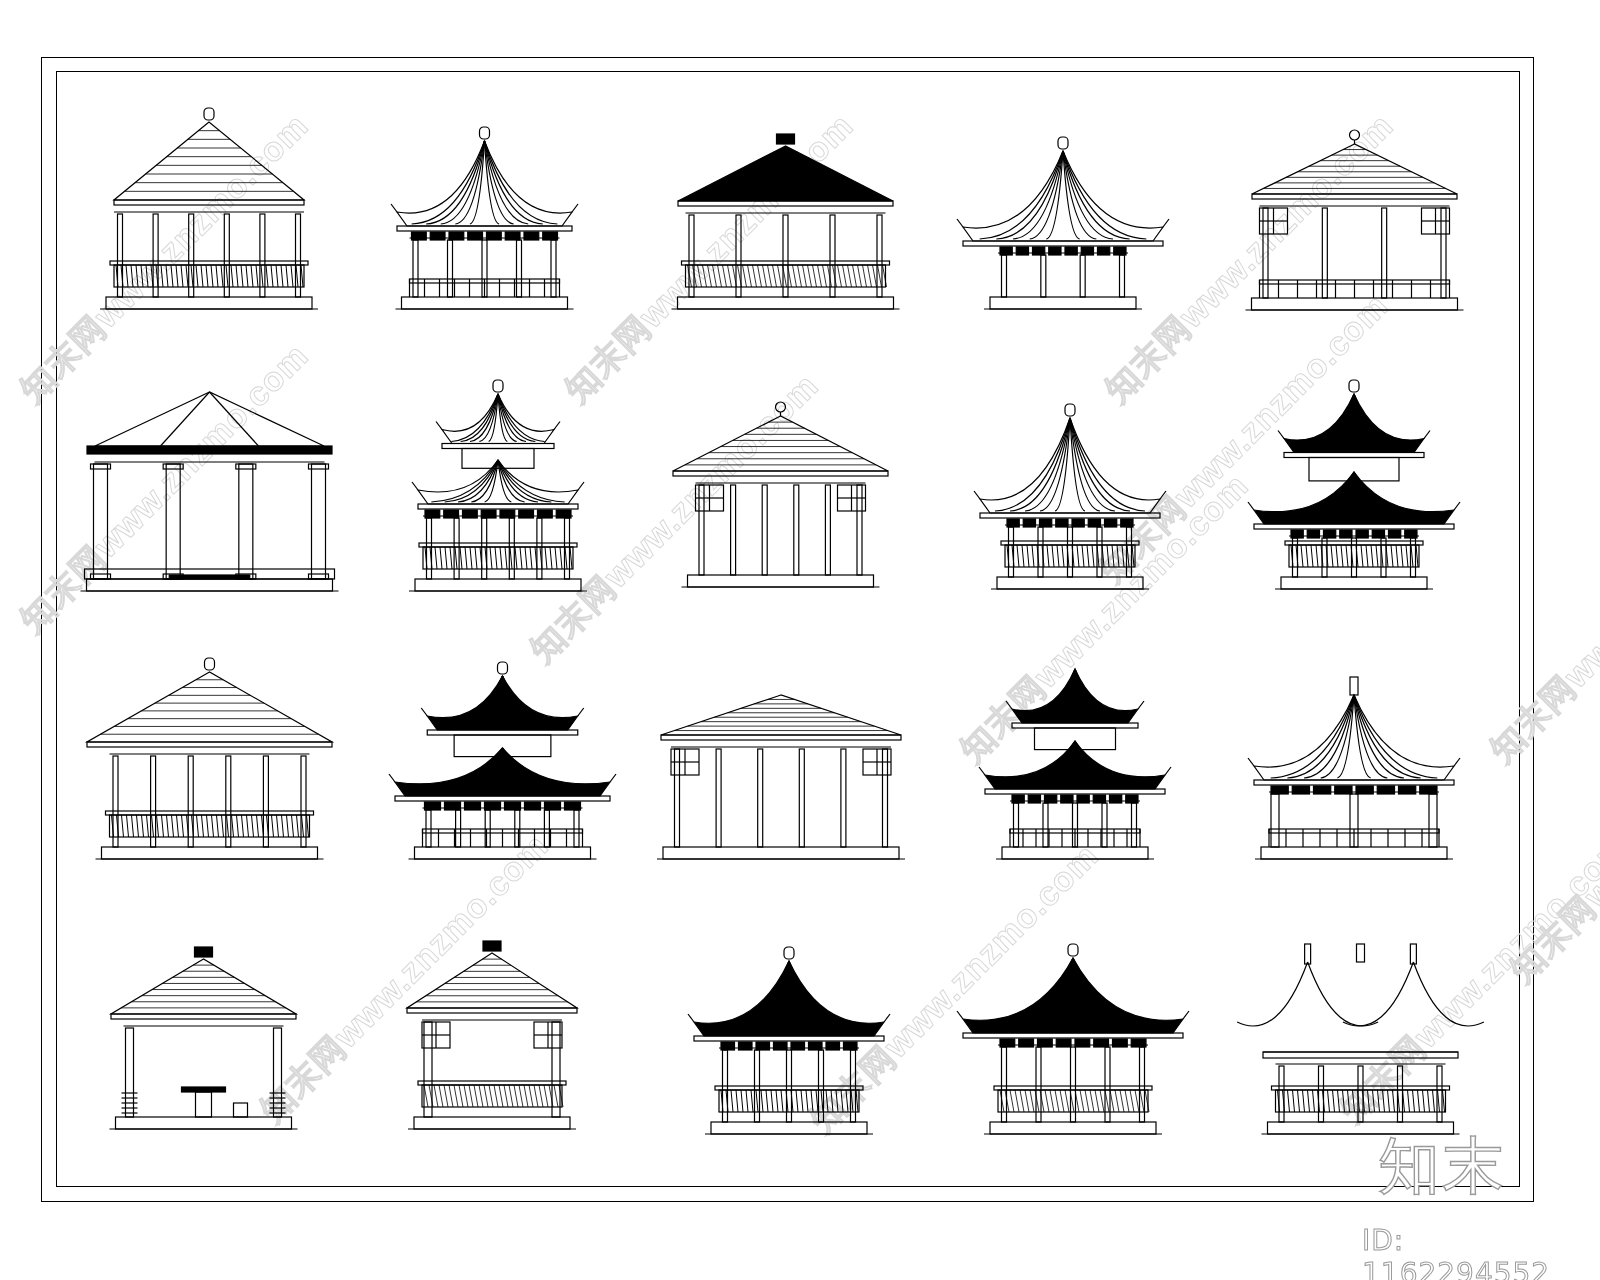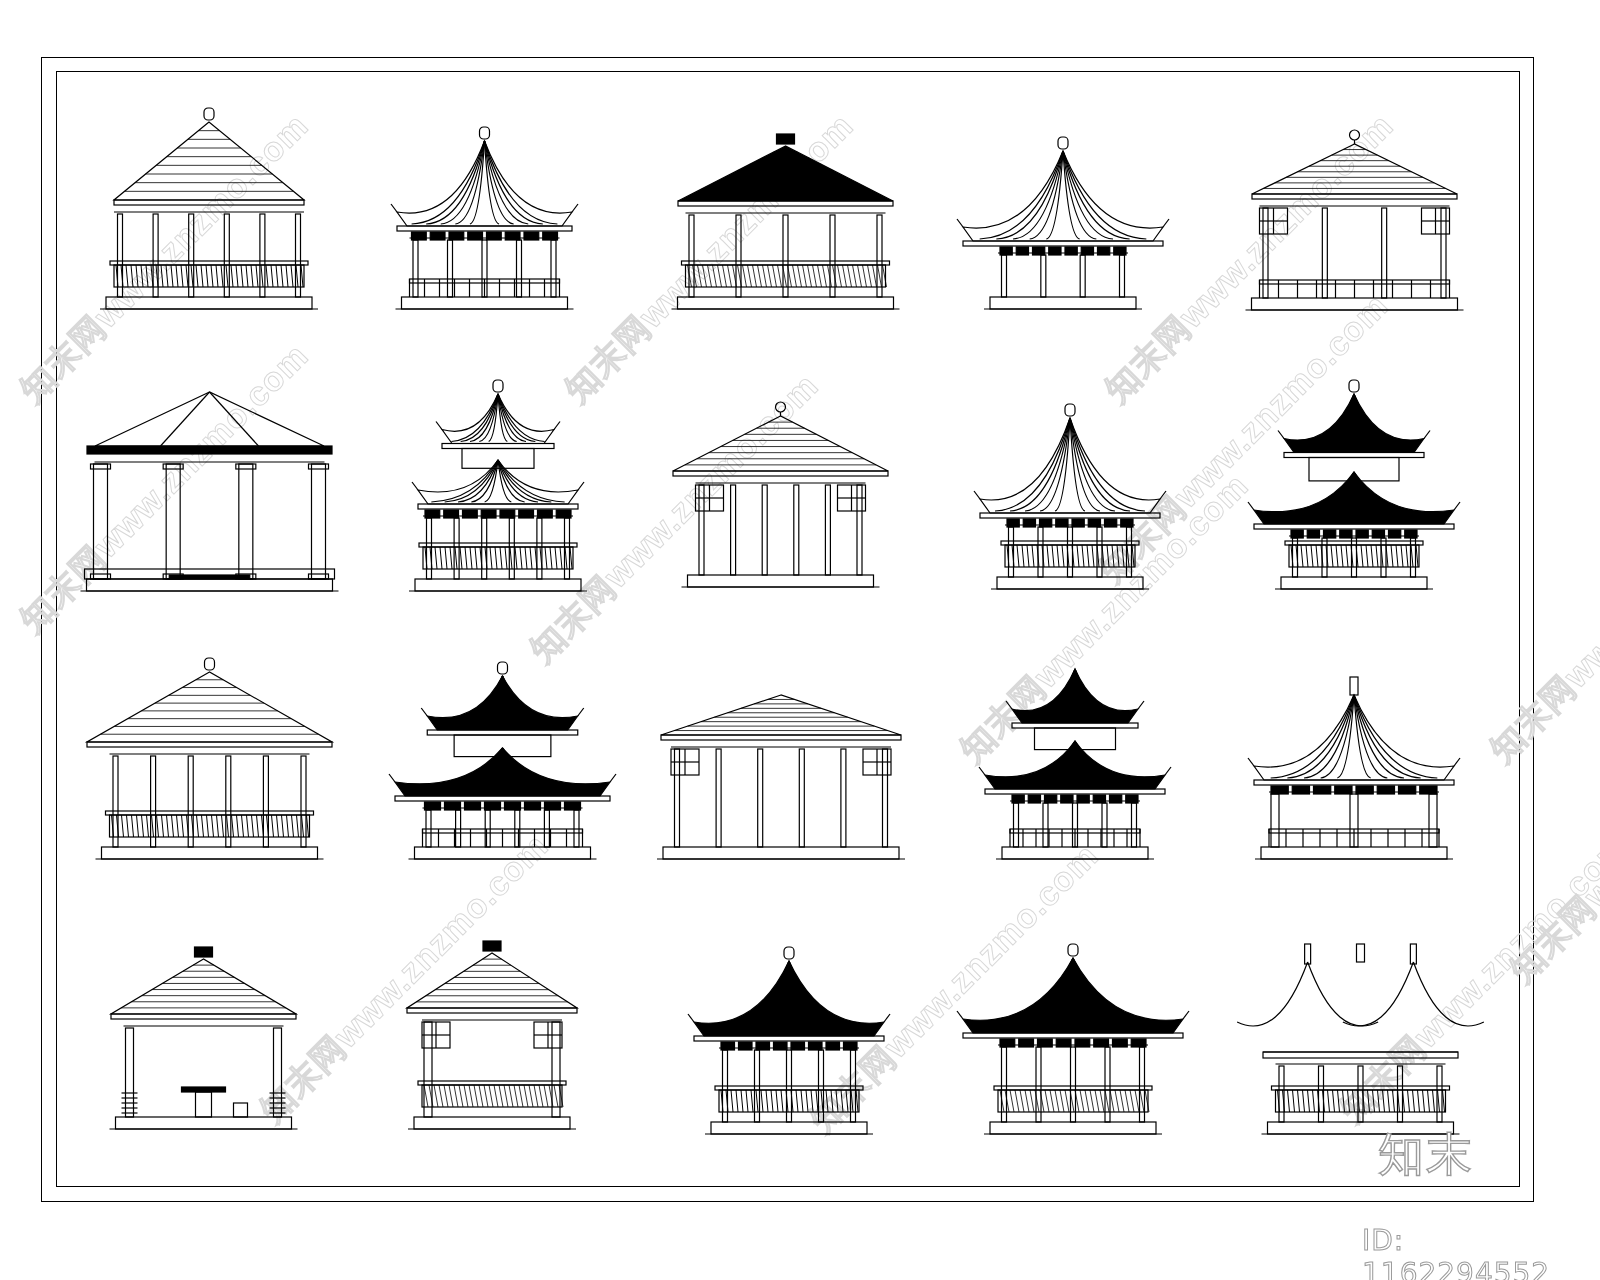--- a/index.html
+++ b/index.html
@@ -1,21 +1,21 @@
 <!DOCTYPE html>
 <html><head>
 <meta charset="utf-8">
 <style>
   html,body{margin:0;padding:0;background:#ffffff;}
   body{width:1600px;height:1280px;position:relative;overflow:hidden;font-family:"Liberation Sans",sans-serif;}
   #sheet{position:absolute;left:0;top:0;width:1600px;height:1280px;}
   .frame-outer{position:absolute;left:41px;top:57px;width:1493px;height:1145px;border:1.5px solid #000;box-sizing:border-box;}
   .frame-inner{position:absolute;left:56px;top:71px;width:1464px;height:1116px;border:1.5px solid #000;box-sizing:border-box;}
   .wm-diag{position:absolute;font-size:34px;font-weight:bold;color:transparent;-webkit-text-stroke:1px #d8d8d8;white-space:nowrap;transform-origin:left top;transform:rotate(-45deg);letter-spacing:1px;}
-  .brand{position:absolute;left:1378px;top:1124px;font-size:46px;color:#fff;-webkit-text-stroke:1.4px #9a9a9a;font-family:Liberation Serif, serif;letter-spacing:2px;}
+  .brand{position:absolute;left:1378px;top:1124px;font-size:62px;color:#fff;-webkit-text-stroke:1.4px #9a9a9a;font-family:Liberation Serif, serif;letter-spacing:2px;}
   .idtag{position:absolute;left:1362px;top:1224px;font-size:28px;color:#fff;-webkit-text-stroke:1px #9a9a9a;font-family:"DejaVu Sans",sans-serif;letter-spacing:1px;}
   svg.pav{position:absolute;overflow:visible;}
 </style>
 </head>
 <body>
 
 <div id="sheet">
   <div class="frame-outer"></div>
   <div class="frame-inner"></div>
   <div id="wm-layer">

